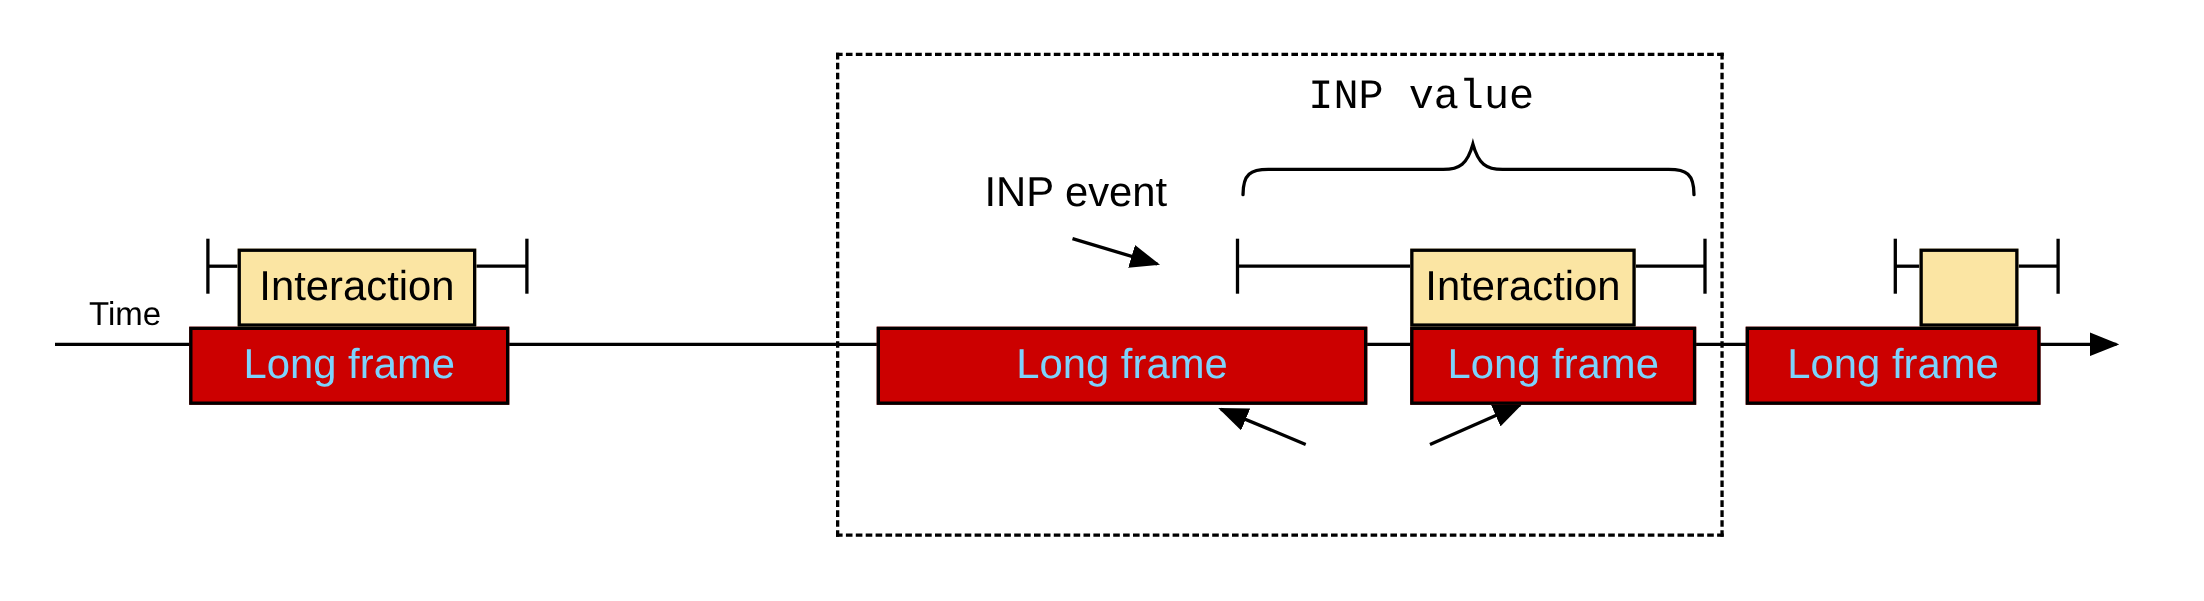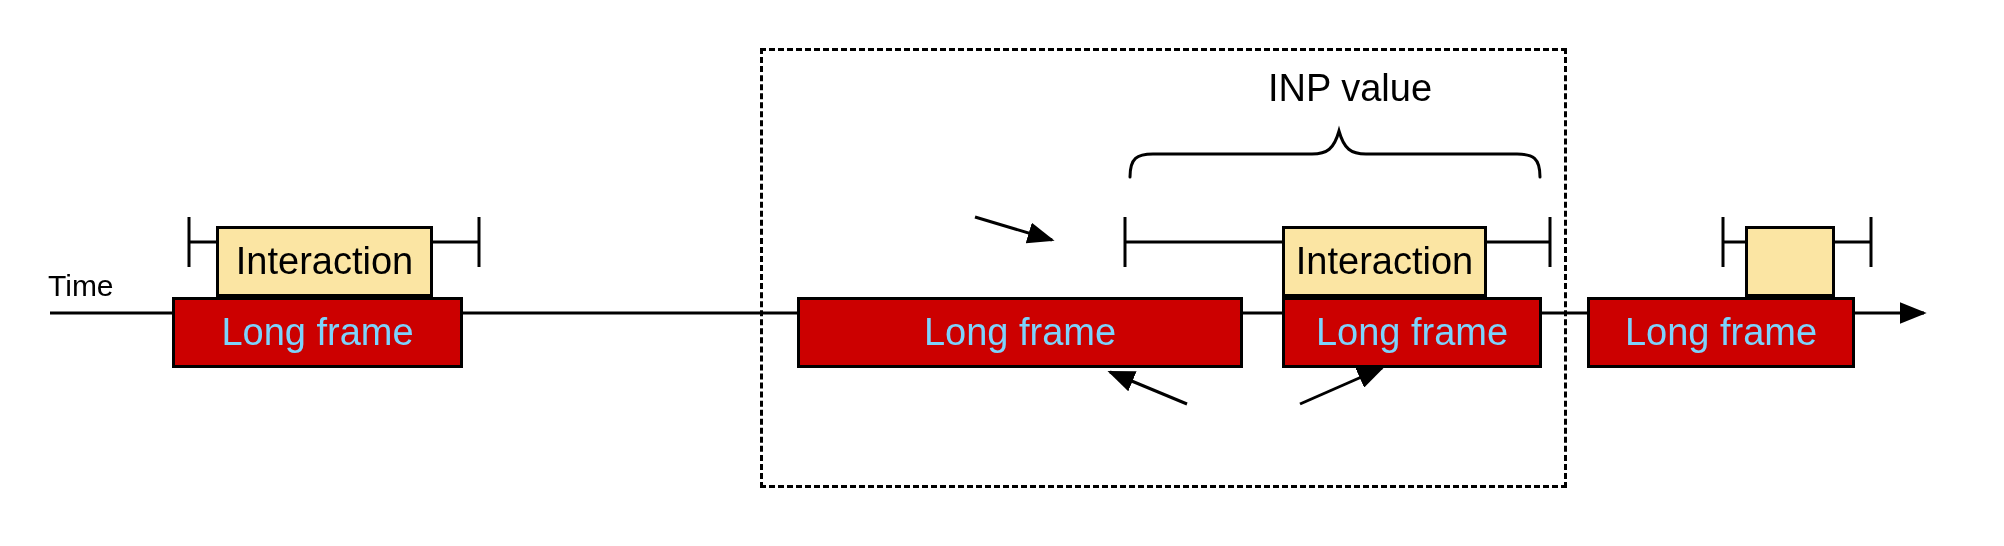--- a/index.html
+++ b/index.html
@@ -51,21 +51,21 @@
     z-index: 0;
   }
   .lbl {
     position: absolute;
     z-index: 3;
     font-size: 38px;
     line-height: 1.2;
     white-space: nowrap;
   }
   .lbl-center { text-align: center; width: 300px; }
-  .time-lbl { font-size: 30px; line-height: 1.2; }
+  .time-lbl { font-size: 30px; line-height: 1.2; margin-left: 33px; }
 </style>
 </head>
 <body>
 
 <div class="canvas">
 
   <div class="dashed-group"></div>
 
   <svg class="layer-svg" viewBox="0 0 2004 546">
     <defs>
@@ -132,16 +132,17 @@
   </div>
   <div class="box interaction" style="left:1282px; width:205px;">
     <span>Interaction</span>
   </div>
   <div class="box interaction" style="left:1745px; width:90px;">
     <span></span>
   </div>
 
   <div class="lbl time-lbl" style="left:48px; top:268px;">Time</div>
 
-  <div class="lbl lbl-center" style="left:1200px; top:66px;">INP value</div>
+  <div class="lbl lbl-center" style="left:1142px; top:66px;font-family:Liberation Mono, monospace;">INP value</div>
 
+  <div class="lbl lbl-center" style="left:828px; top:153px;">INP event</div>
 
 </div>
 
 </body></html>

